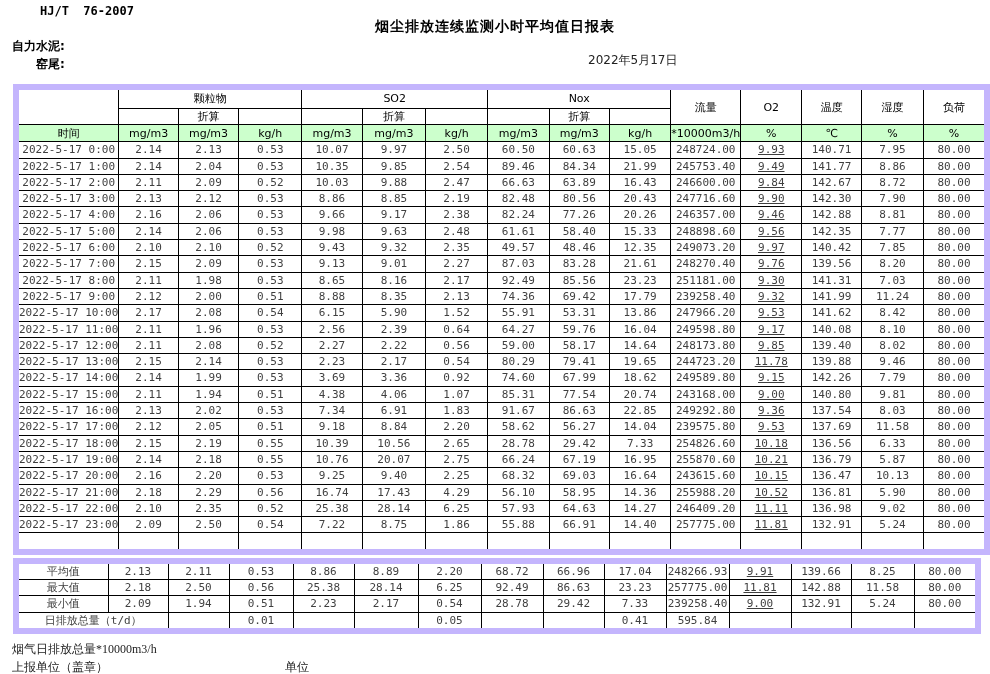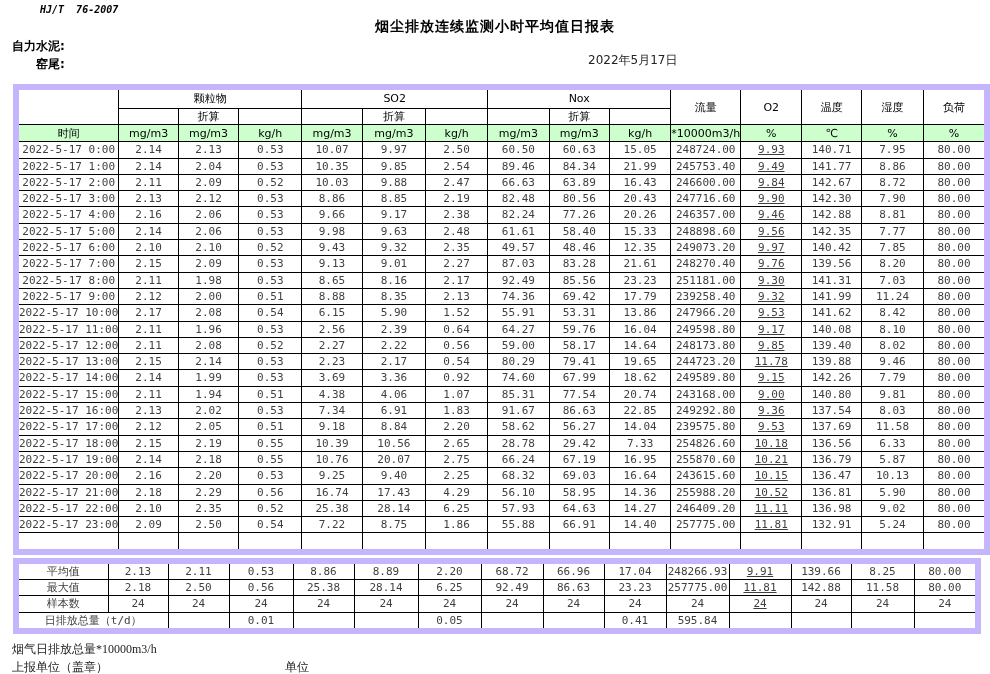--- a/index.html
+++ b/index.html
@@ -1,21 +1,21 @@
 <!DOCTYPE html>
 <html><head>
 <meta charset="utf-8">
 <style>
   html,body { margin:0; padding:0; }
   body {
     width:990px; height:674px; background:#ffffff; position:relative;
     font-family:"DejaVu Sans", sans-serif; color:#000;
   }
-  .std-no { position:absolute; left:40px; top:4px; font-weight:bold; font-size:10px;
-            font-family:"DejaVu Sans Mono","DejaVu Sans",monospace; white-space:pre;font-style:italic; }
+  .std-no { position:absolute; left:40px; top:4px; font-weight:bold; font-size:12px;
+            font-family:"DejaVu Sans Mono","DejaVu Sans",monospace; white-space:pre; }
   .rpt-title { position:absolute; left:0; right:0; top:18px; text-align:center;
                font-weight:bold; font-size:14px; letter-spacing:1px; }
   .company { position:absolute; left:12px; top:38px; font-weight:bold; font-size:12px; }
   .site { position:absolute; left:12px; top:56px; font-weight:bold; font-size:12px;margin-left:24px; }
   .rpt-date { position:absolute; left:588px; top:52px; font-size:12px; color:#222; }
 
   #report { position:absolute; left:13px; top:84px; }
   table.rpt { border-collapse:collapse; table-layout:fixed; border:6px solid #c4b5fd; }
   table.rpt td {
     border:1px solid #000; padding:0; height:15.3px; line-height:15.3px;
@@ -581,35 +581,35 @@
           <td>92.49</td>
           <td>86.63</td>
           <td>23.23</td>
           <td>257775.00</td>
           <td class="col-o2">11.81</td>
           <td>142.88</td>
           <td>11.58</td>
           <td>80.00</td>
         </tr>
         <tr>
-          <td colspan="1" class="sum-label">样本数</td>
-          <td>24</td>
-          <td>24</td>
-          <td>24</td>
-          <td>24</td>
-          <td>24</td>
-          <td>24</td>
-          <td>24</td>
-          <td>24</td>
-          <td>24</td>
-          <td>24</td>
-          <td class="col-o2">24</td>
-          <td>24</td>
-          <td>24</td>
-          <td>24</td>
+          <td colspan="1" class="sum-label">最小值</td>
+          <td>2.09</td>
+          <td>1.94</td>
+          <td>0.51</td>
+          <td>2.23</td>
+          <td>2.17</td>
+          <td>0.54</td>
+          <td>28.78</td>
+          <td>29.42</td>
+          <td>7.33</td>
+          <td>239258.40</td>
+          <td class="col-o2">9.00</td>
+          <td>132.91</td>
+          <td>5.24</td>
+          <td>80.00</td>
         </tr>
         <tr>
           <td colspan="2" class="label-left">日排放总量（t/d）</td>
           <td></td>
           <td>0.01</td>
           <td></td>
           <td></td>
           <td>0.05</td>
           <td></td>
           <td></td>

